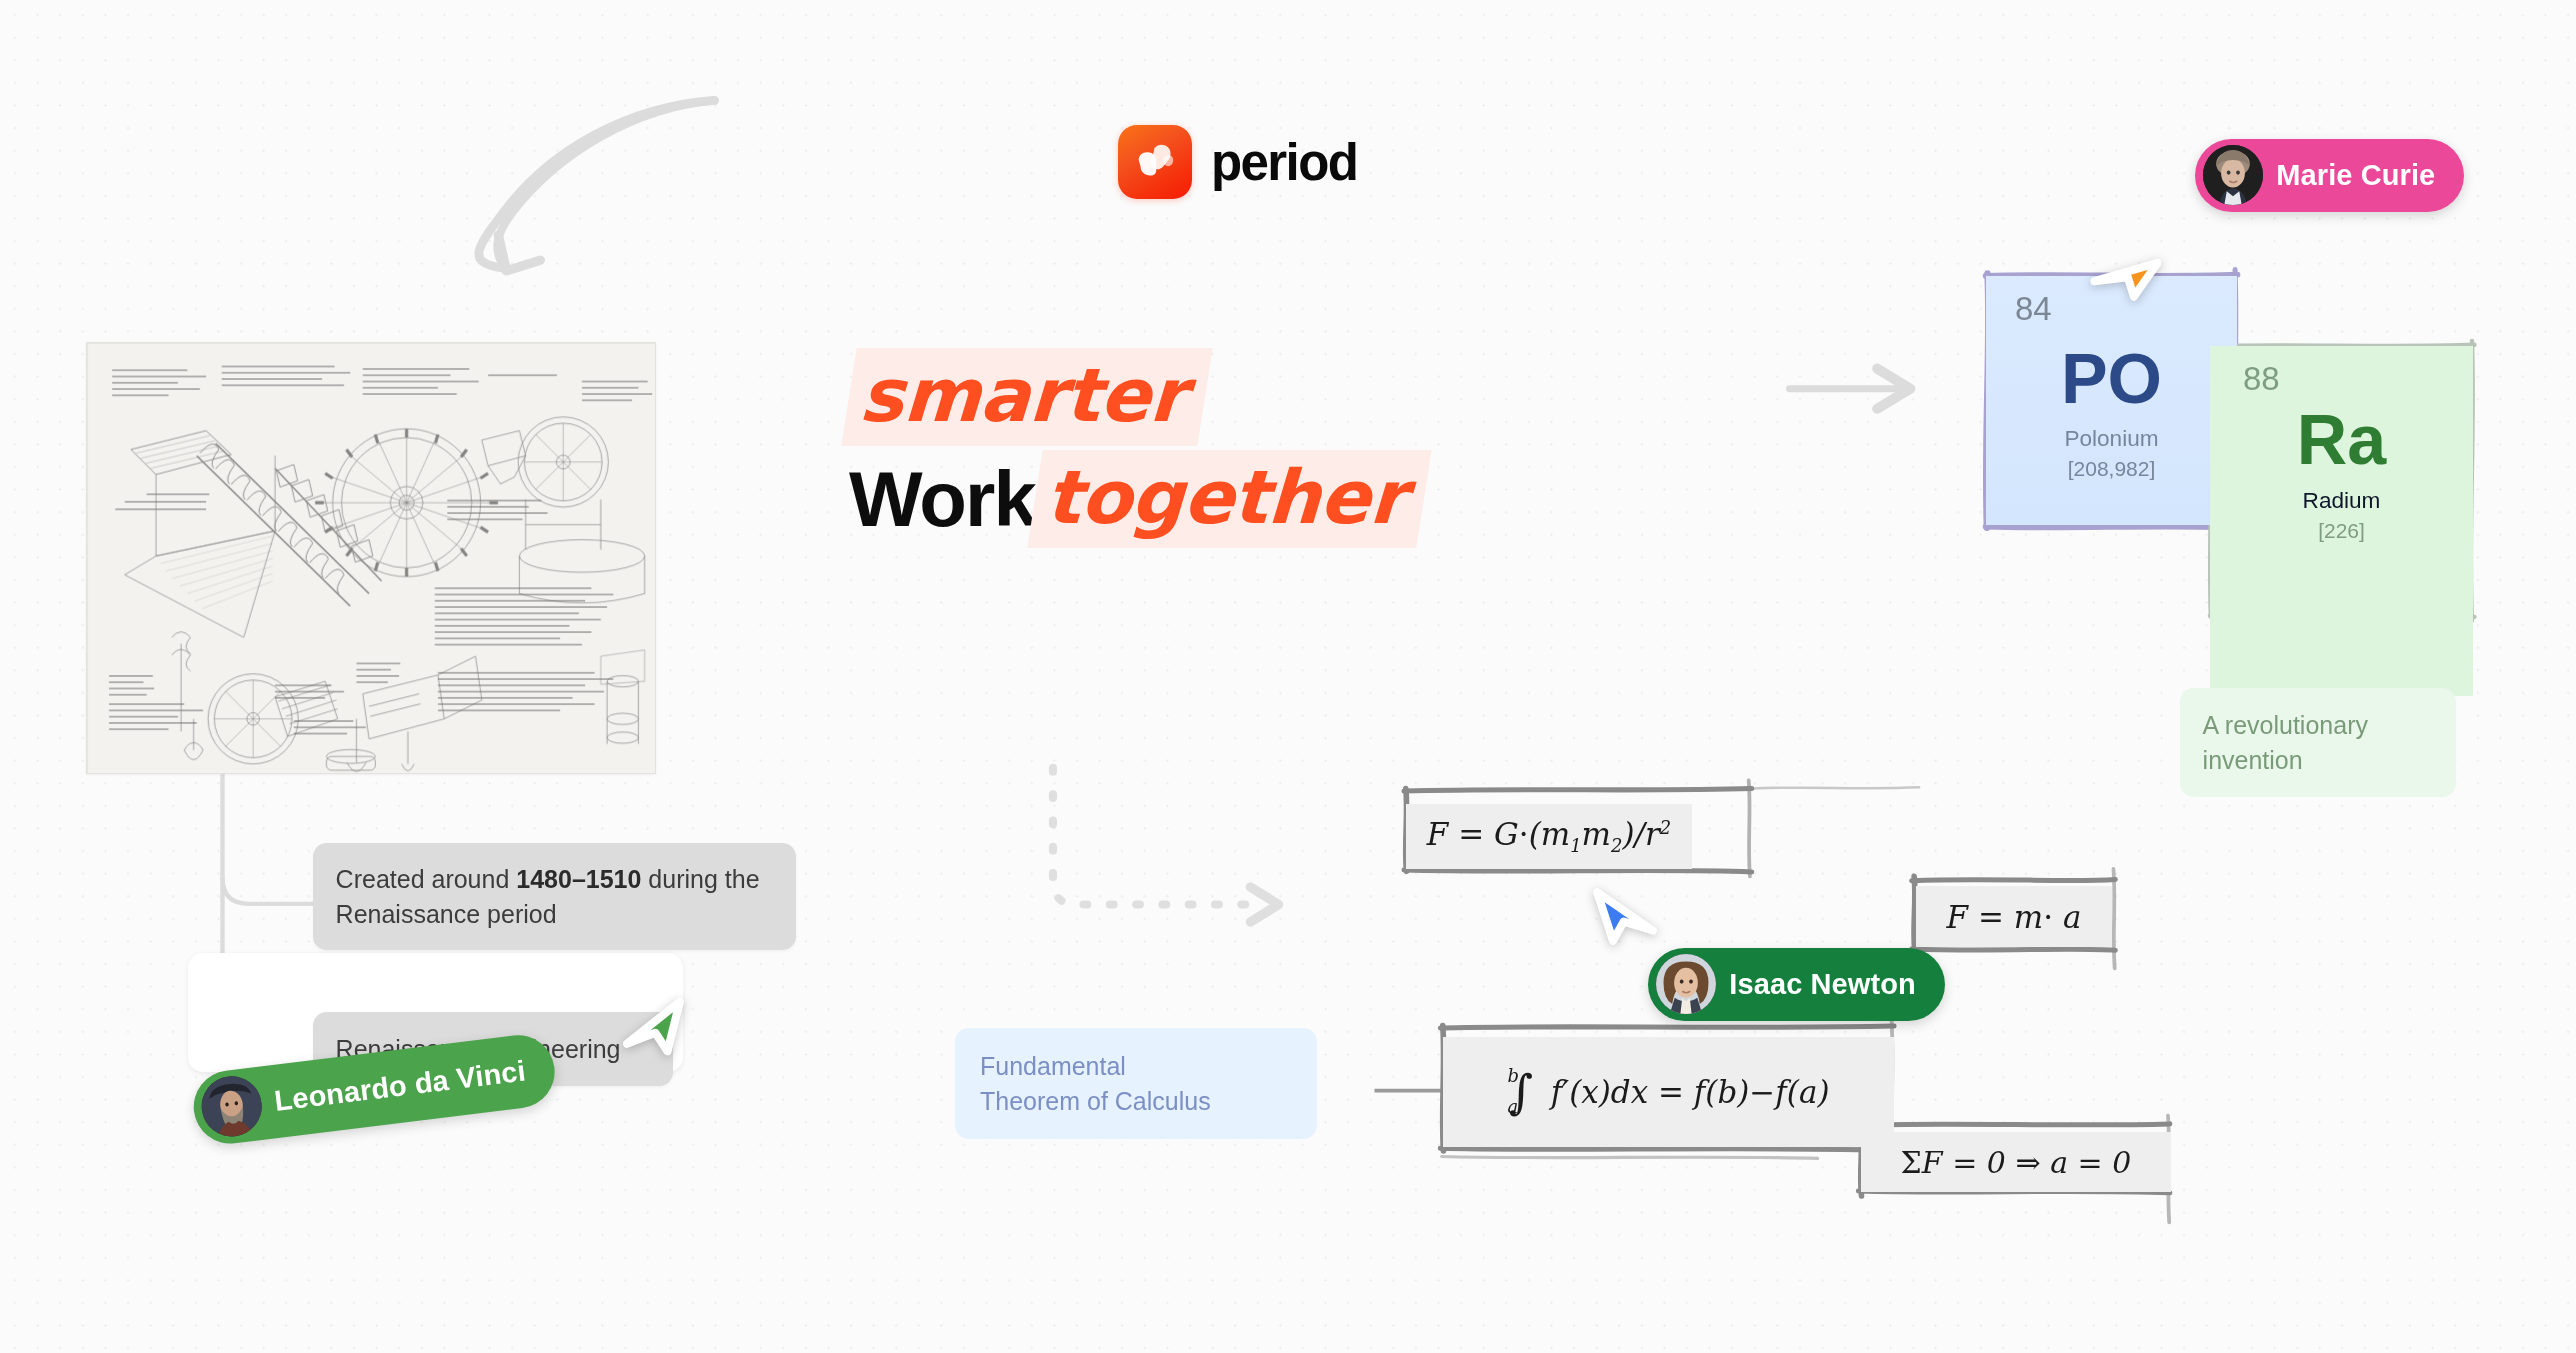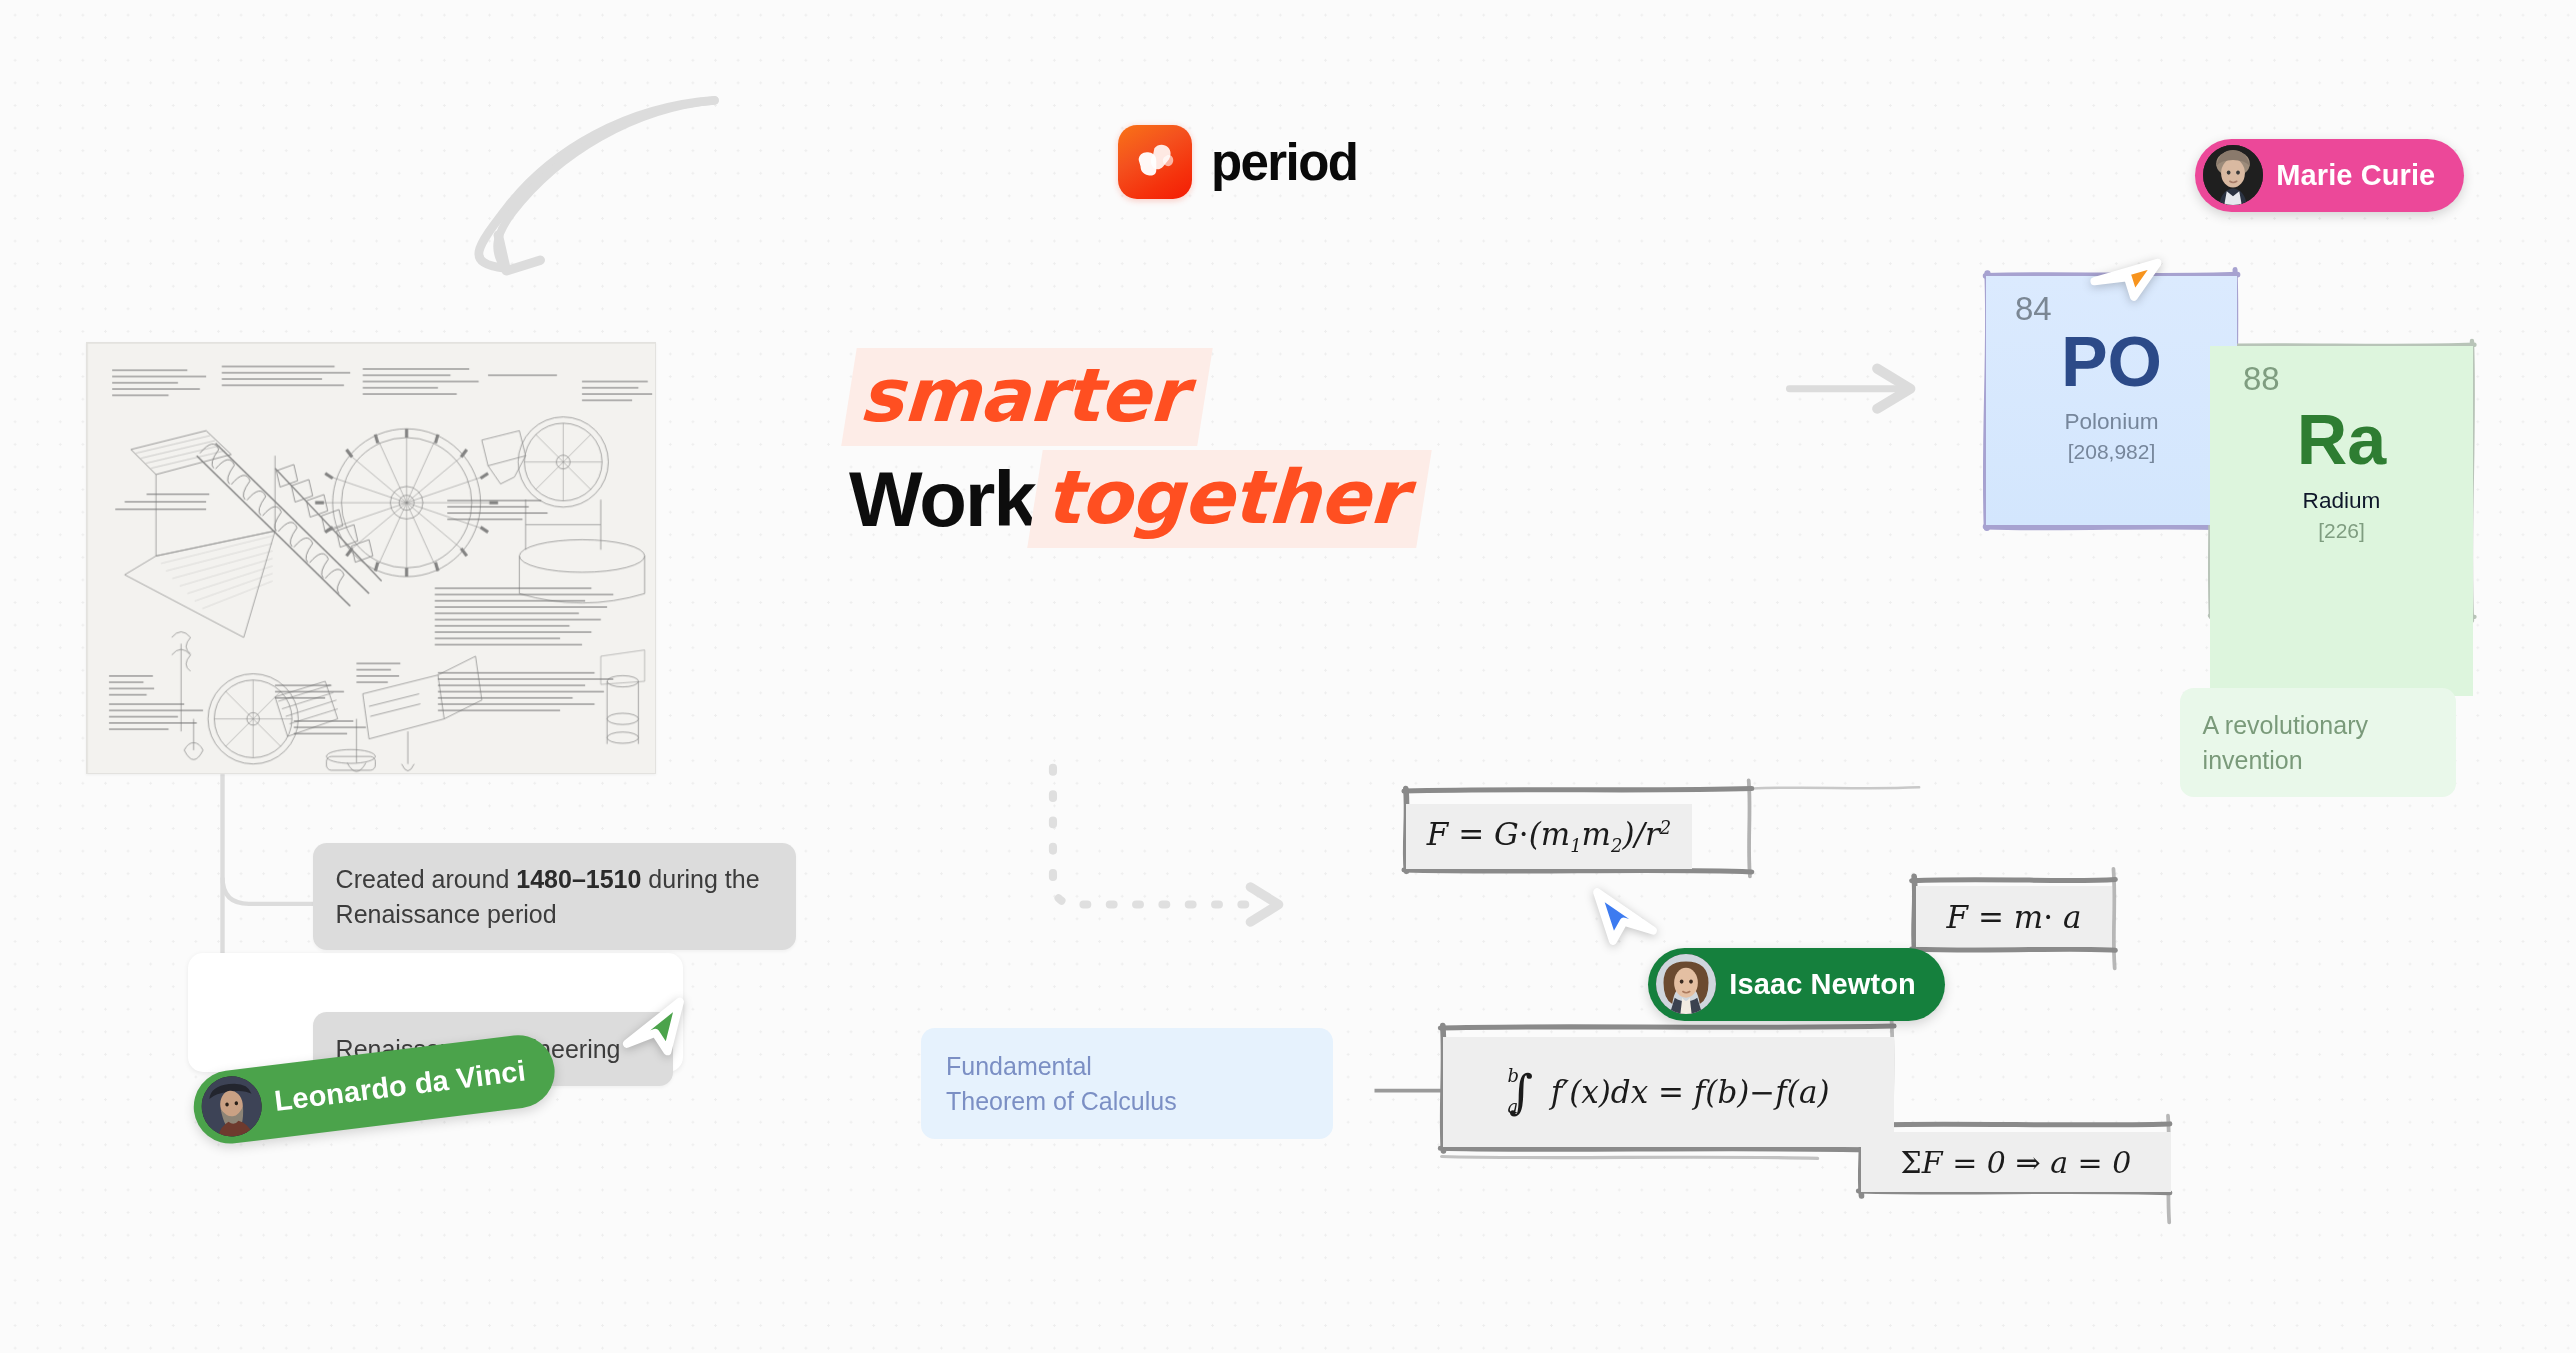--- a/index.html
+++ b/index.html
@@ -101,21 +101,21 @@
   .elem { text-align:center; padding-top:16.3px; }
   .elem .num  { font-size:33px; color:#7b8794; font-weight:500; text-align:left; padding-left:29px; line-height:1; }
   .elem .sym  { font-weight:700; line-height:1; }
   .elem .nam  { font-size:22.6px; }
   .elem .mass { font-size:21px; }
 
   #card-po {
     left:1986px; top:276px; width:251px; height:249px;
     background:linear-gradient(180deg,#dbeafe 0%,#d3e6fd 100%);
   }
-  #card-po .sym  { font-size:70px; color:#2c4a88; margin-top:2px; }
+  #card-po .sym  { font-size:70px; color:#2c4a88; margin-top:19px; }
   #card-po .nam  { color:#76869b; margin-top:11.3px; }
   #card-po .mass { color:#76869b; margin-top:5px; }
 
   #card-ra {
     left:2210px; top:346px; width:263px; height:350px;
     background:#ddf5dd;
   }
   #card-ra .num  { color:#7f9d80; padding-left:33px; }
   #card-ra .sym  { font-size:70px; color:#2e7d32; margin-top:10px; }
   #card-ra .nam  { color:#0f172a; margin-top:12.5px; }
@@ -123,21 +123,21 @@
 
   #note-green {
     left:2180px; top:688px; width:276px;
     background:#e9f8ea; color:#7a9a7a;
     border-radius:13.8px; padding:20px 22.6px;
     font-size:25px; line-height:1.38;
   }
 
   
   #note-blue {
-    left:921px; top:1028px; width:412px;
+    left:955px; top:1028px; width:362px;
     background:#e6f2fd; color:#7b8fc4;
     border-radius:13.8px; padding:21px 25px;
     font-size:25px; line-height:1.38;
   }
 
   
   .formula {
     background:#eeeeee;
     font-family:"DejaVu Serif", serif;
     font-style:italic; color:#1b1b1b;

